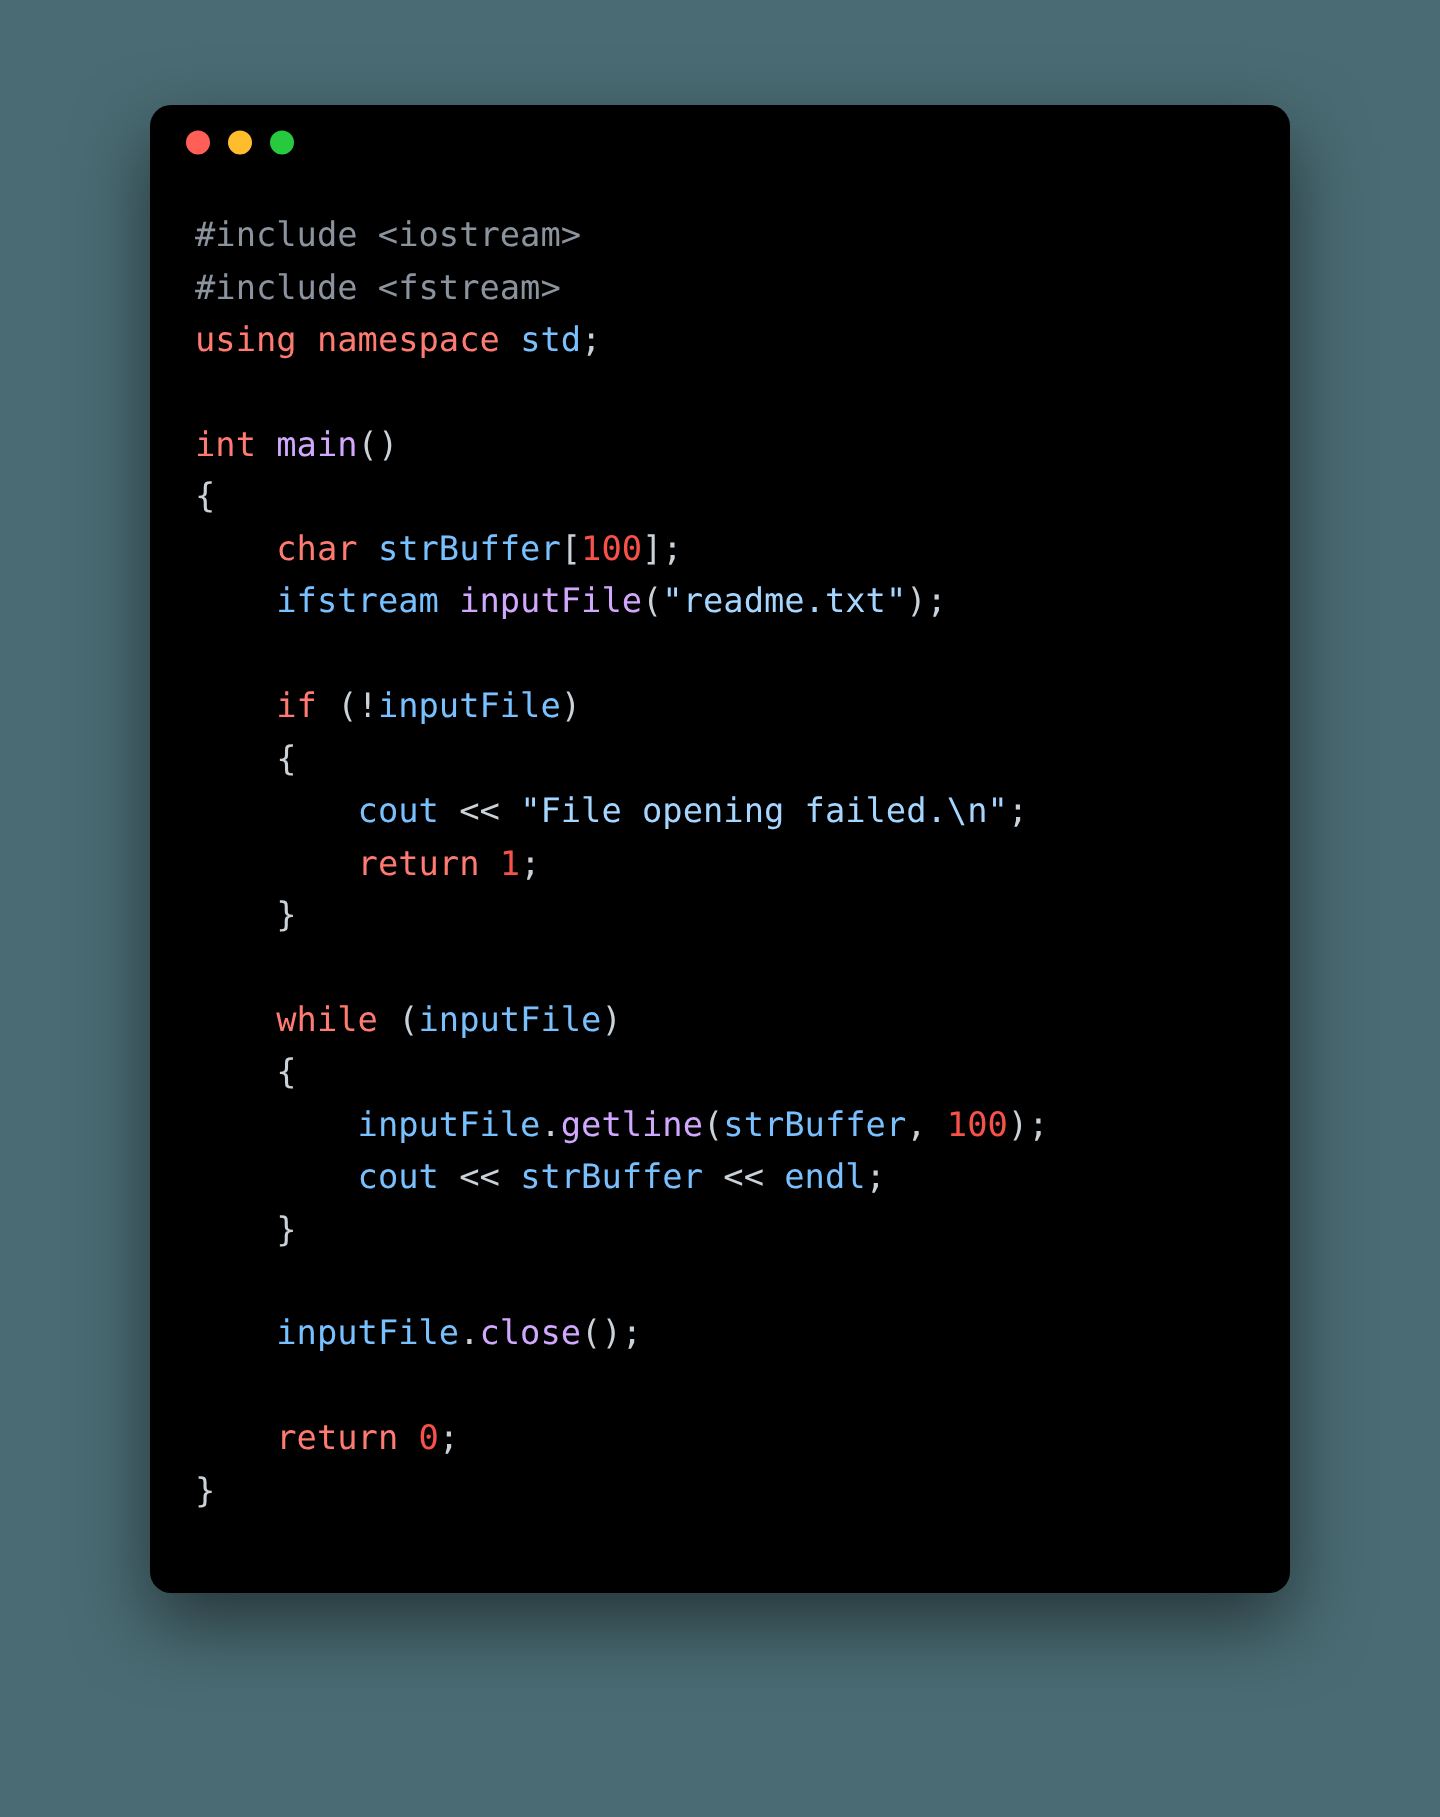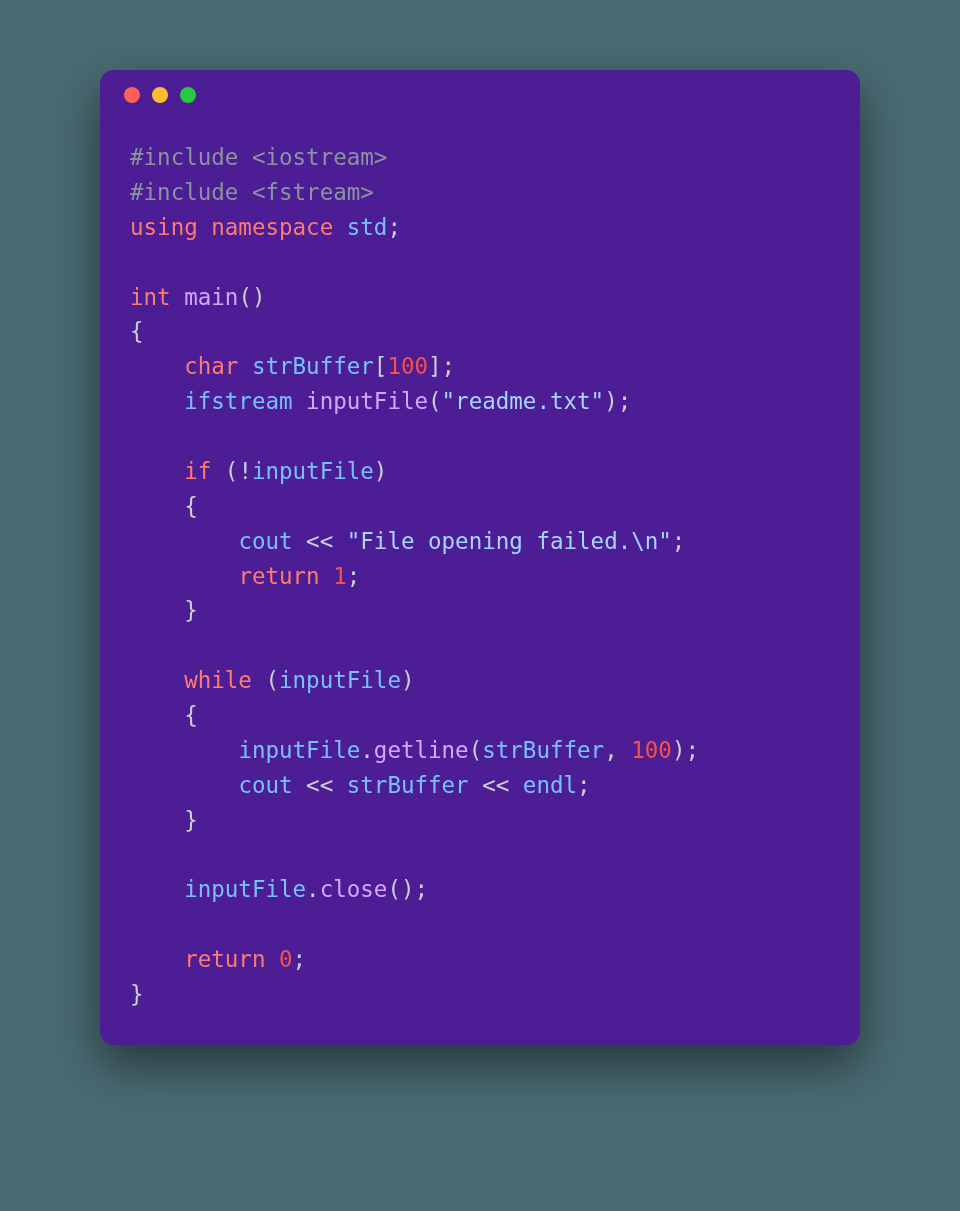--- a/index.html
+++ b/index.html
@@ -9,24 +9,24 @@
     height: 1211px;
     background: #4a6b73;
     display: flex;
     align-items: flex-start;
     justify-content: center;
     font-family: ui-monospace, SFMono-Regular, "SF Mono", Menlo, Monaco, Consolas, monospace;
   }
   .window {
     margin-top: 70px;
     width: 760px;
-    background: #4c1d95;
+    background: #000000;
     border-radius: 14px;
     box-shadow: 0 20px 50px rgba(0,0,0,0.5);
-    padding-bottom: 13px;
+    padding-bottom: 30px;
   }
   .titlebar {
     height: 50px;
     display: flex;
     align-items: center;
     padding-left: 24px;
     gap: 12px;
   }
   .dot {
     width: 16px;

